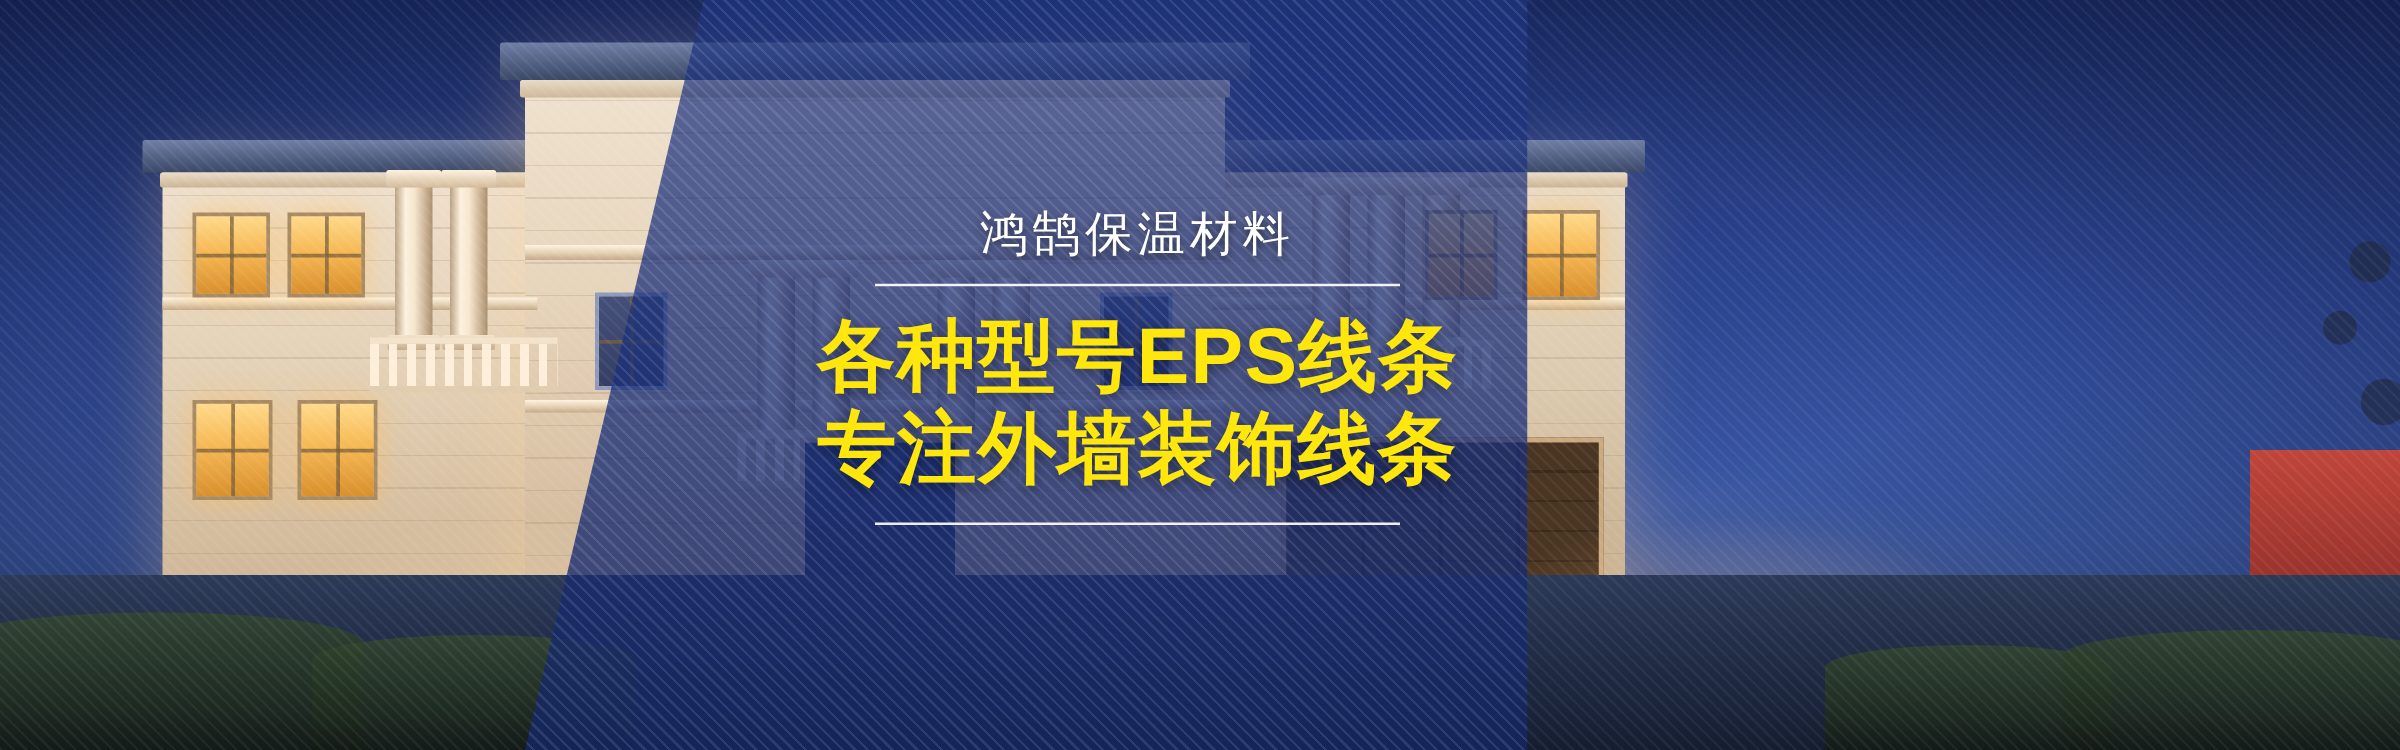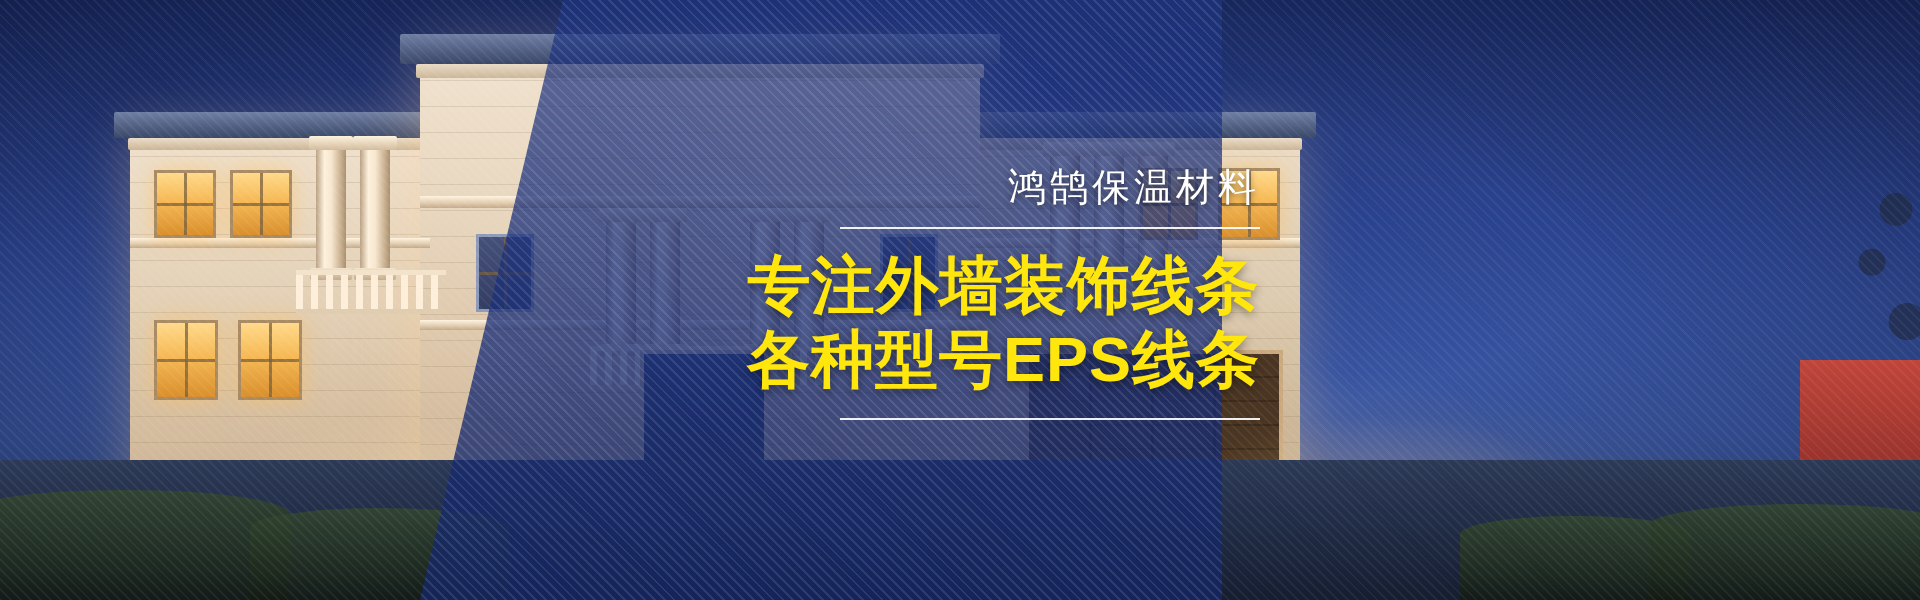--- a/index.html
+++ b/index.html
@@ -231,21 +231,21 @@
       rgba(255,255,255,0.05) 0 2px, rgba(255,255,255,0) 2px 7px);
   }
 
   
   .content {
     position: absolute;
     left: 560px; top: 0;
     width: 700px; height: 600px;
     display: flex;
     flex-direction: column;
-    align-items: flex-end;
+    align-items: center;
     justify-content: center;
   }
   .subtitle {
     color: #ffffff;
     font-size: 38px;
     letter-spacing: 4px;
     font-weight: 400;
     text-shadow: 0 2px 7px rgba(0,0,0,0.55);
     margin: 0 0 14px 0;
     white-space: nowrap;
@@ -386,19 +386,19 @@
   </div>
 
   <div class="panel"></div>
   <div class="panel-hatch"></div>
   <div class="global-hatch"></div>
 
   <div class="content">
     <div class="subtitle">鸿鹄保温材料</div>
     <div class="rule"></div>
     <div class="headline">
+      <span class="ln">各种型号EPS线条</span>
       <span class="ln">专注外墙装饰线条</span>
-      <span class="ln">各种型号EPS线条</span>
     </div>
     <div class="rule lower"></div>
   </div>
 
 </div>
 
 </body></html>

